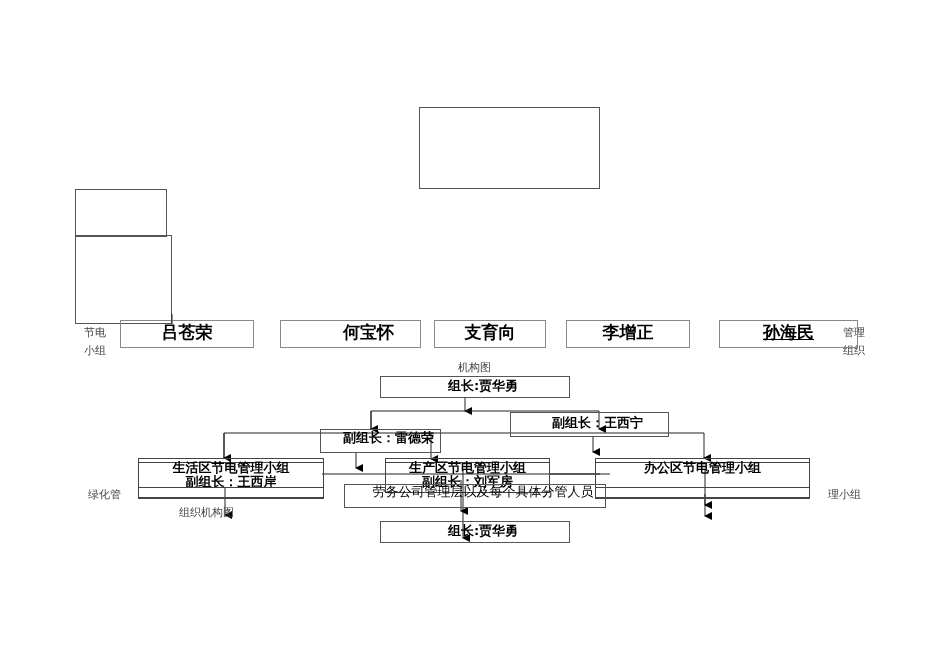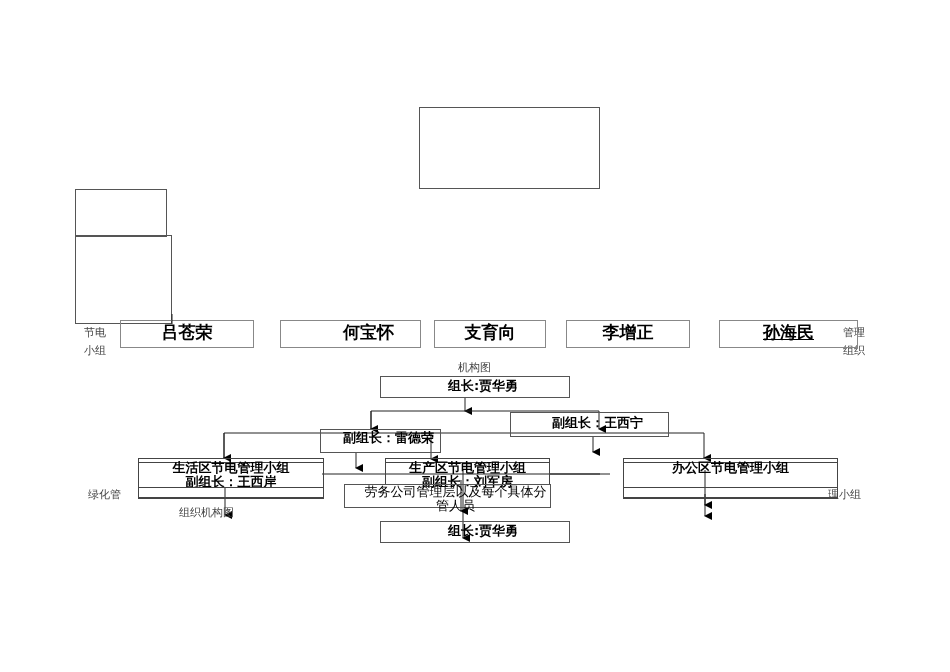--- a/index.html
+++ b/index.html
@@ -81,30 +81,30 @@
 <div class="abs node" style="left:293px;top:429px;width:121px;height:24px;line-height:16px;margin-left:27px;">副组长：雷德荣</div>
 
 <div class="abs grp" style="left:138px;top:458px;width:186px;height:41px;padding-left:19px;">
   <div class="ln" style="top:3px;"></div>
   <div class="t1" style="top:1px;">生活区节电管理小组</div>
   <div class="t2" style="top:15px;">副组长：王西岸</div>
   <div class="ln" style="top:28px;"></div>
   <div class="ln" style="top:38px;border-top-width:2px;"></div>
 </div>
 
-<div class="abs grp" style="left:385px;top:458px;width:165px;height:27px;">
+<div class="abs grp" style="left:385px;top:458px;width:165px;height:35px;">
   <div class="ln" style="top:3px;"></div>
   <div class="t1" style="top:1px;">生产区节电管理小组</div>
   <div class="t2" style="top:15px;">副组长：刘军房</div>
 </div>
 
-<div class="abs grp" style="left:623px;top:458px;width:215px;height:41px;">
+<div class="abs grp" style="left:595px;top:458px;width:215px;height:41px;">
   <div class="ln" style="top:3px;"></div>
   <div class="t1" style="top:1px;">办公区节电管理小组</div>
   <div class="ln" style="top:28px;"></div>
   <div class="ln" style="top:38px;border-top-width:2px;"></div>
 </div>
 
-<div class="abs node" style="left:344px;top:484px;width:207px;height:24px;line-height:14px;font-weight:normal;font-size:13px;">劳务公司管理层以及每个具体分管人员</div>
+<div class="abs node" style="left:344px;top:484px;width:262px;height:24px;line-height:14px;font-weight:normal;font-size:13px;">劳务公司管理层以及每个具体分管人员</div>
 
 <div class="abs label" style="left:179px;top:504px;">组织机构图</div>
 
 <div class="abs node" style="left:380px;top:521px;width:190px;height:22px;">组长:贾华勇</div>
 
 </body></html>

